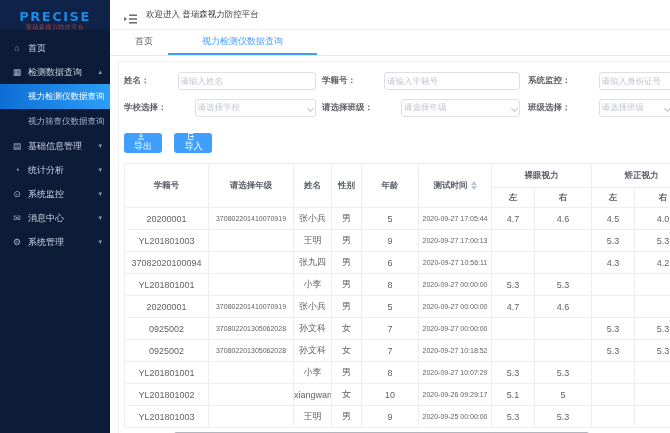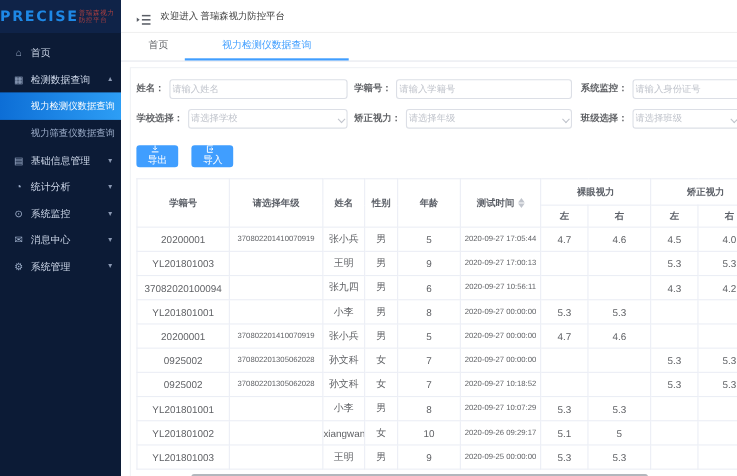--- a/index.html
+++ b/index.html
@@ -3,42 +3,42 @@
 <meta charset="utf-8">
 <style>
   * { margin:0; padding:0; box-sizing:border-box; }
   html,body { background:#fff; }
   body {
     width:670px; height:433px; overflow:hidden; position:relative;
     font-family:"Liberation Sans","DejaVu Sans",sans-serif;
   }
   
   .sidebar { position:absolute; left:0; top:0; width:110px; height:433px; background:#0c1b36; z-index:5; }
-  .logo { height:30px; background:#0f2348; display:flex; flex-direction:row; align-items:center; justify-content:flex-start; line-height:1; }
+  .logo { height:30px; background:#0f2348; display:flex; flex-direction:column; align-items:center; justify-content:flex-end; line-height:1; }
   .logo-text { color:#1e88e5; font-weight:bold; font-size:13px; letter-spacing:1.5px; font-family:"DejaVu Sans",sans-serif; }
   .logo-sub { font-size:6px; color:#b04040; margin-top:1px; letter-spacing:0.5px; }
   .menu { padding-top:6px; }
   .menu-item { height:24px; display:flex; align-items:center; padding:0 8px 0 12px; color:#ccd6e8; font-size:9px; cursor:pointer; }
   .menu-item .mi-icon { width:10px; margin-right:6px; color:#9fb0cc; font-size:9px; text-align:center; }
   .menu-item .caret { margin-left:auto; font-size:7px; color:#8c9ab4; }
   .submenu-item { height:25px; display:flex; align-items:center; padding-left:28px; color:#9fb0cc; font-size:8.5px; cursor:pointer; }
   .submenu-item.active { background:linear-gradient(90deg,#0d6ed6,#2d9ef5); color:#fff; }
   
   .main { position:absolute; left:110px; top:0; width:590px; height:433px; background:#fff; }
   .topbar { height:30px; border-bottom:1px solid #f0f0f0; display:flex; align-items:center; padding-left:14px; }
   .collapse-btn { width:13px; height:10px; margin-right:9px; cursor:pointer; display:inline-block; }
   .welcome { font-size:8.5px; color:#3d3d3d; }
   .tabsbar { height:26px; border-bottom:1px solid #e4e7ed; display:flex; align-items:stretch; padding-left:10px; background:#fff; }
   .tab { font-size:9px; color:#606266; padding:0 15px; display:flex; align-items:center; cursor:pointer; border-bottom:2px solid transparent; }
   .tab.active { color:#409eff; border-bottom-color:#409eff; padding:0 34px; }
   .content { padding:5px 0 0 8px; position:relative; }
   .card { border:1px solid #f0f2f6; width:576px; padding:10px 0 8px 5px; min-height:366px; }
   
   .filter-row { display:flex; margin-bottom:9px; }
-  .field { display:flex; align-items:center; }
+  .field { display:flex; align-items:center;gap:24px; }
   .field.c1 { width:192px; margin-right:6px; }
   .field.c2 { width:198px; margin-right:8px; }
   .field.c3 { width:145px; }
   .field label { font-size:8.5px; font-weight:bold; color:#606266; white-space:nowrap; margin-right:4px; }
   .field input, .fakeselect {
     flex:1; height:18px; border:1px solid #dcdfe6; border-radius:3px;
     font-size:8.5px; color:#606266; padding:0 2px; outline:none; min-width:0;
     font-family:"Liberation Sans","DejaVu Sans",sans-serif;
   }
   .field input::placeholder { color:#c0c4cc; }
@@ -156,21 +156,21 @@
 
       <div class="filter-row">
         <div class="field c1">
           <label>学校选择：</label>
           <div class="fakeselect">
             <span class="ph">请选择学校</span>
             <span class="chev"></span>
           </div>
         </div>
         <div class="field c2">
-          <label>矫正视力：</label>
+          <label>请选择班级：</label>
           <div class="fakeselect">
             <span class="ph">请选择年级</span>
             <span class="chev"></span>
           </div>
         </div>
         <div class="field c3">
           <label>班级选择：</label>
           <div class="fakeselect">
             <span class="ph">请选择班级</span>
             <span class="chev"></span>

